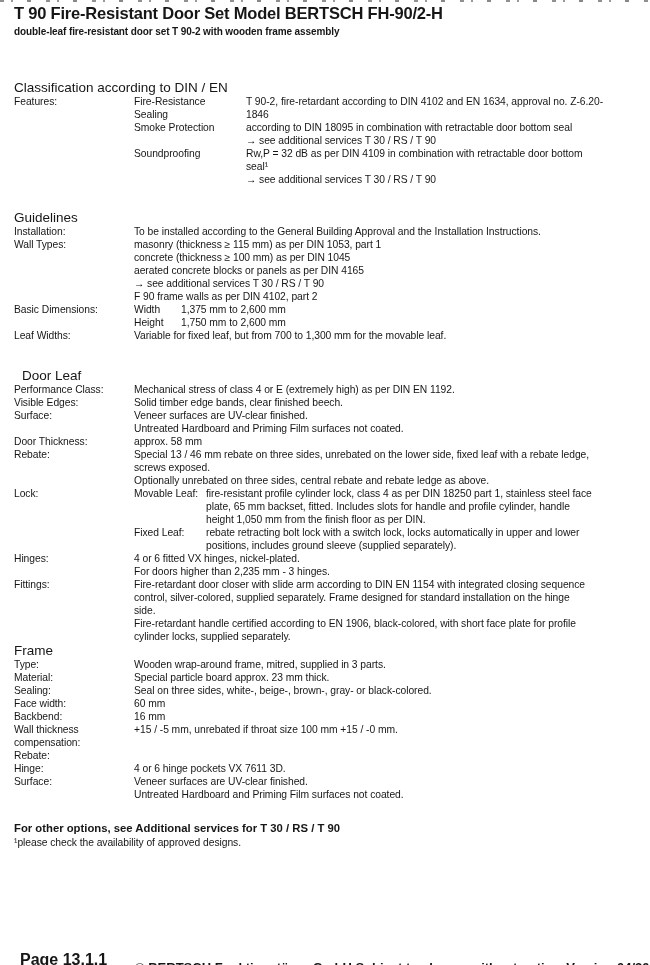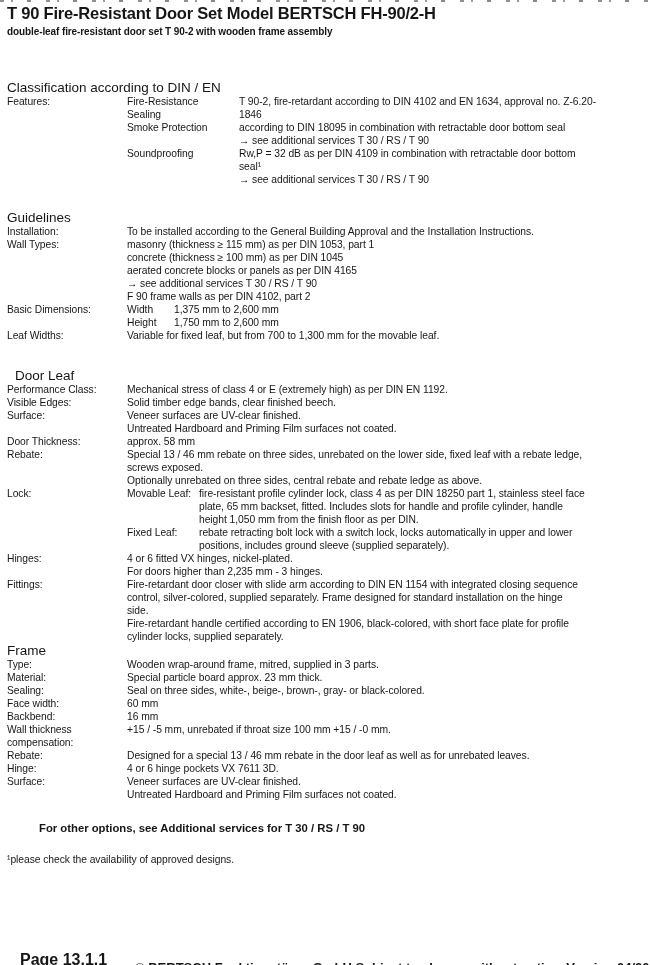--- a/index.html
+++ b/index.html
@@ -4,37 +4,37 @@
 <style>
   html,body{margin:0;padding:0;}
   body{
     width:650px;height:965px;background:#ffffff;color:#161616;
     font-family:"Liberation Sans",sans-serif;position:relative;overflow:hidden;
   }
   .scan-noise{
     position:absolute;top:0;left:0;width:650px;height:2px;opacity:.5;
     background:repeating-linear-gradient(90deg,#222 0 4px,transparent 4px 11px,#333 11px 13px,transparent 13px 27px,#111 27px 31px,transparent 31px 46px);
   }
-  .doc{position:absolute;left:7px;top:3px;width:636px;}
+  .doc{position:absolute;left:14px;top:3px;width:636px;}
   .h1{font-weight:bold;font-size:16.5px;line-height:21px;letter-spacing:-0.2px;white-space:pre;}
   .h2{font-weight:bold;font-size:10px;line-height:16px;letter-spacing:-0.1px;white-space:pre;}
   .sec-h{font-size:13.5px;line-height:15px;white-space:pre;}
   .mt-class{margin-top:40px;}
   .mt-guid{margin-top:24px;}
   .mt-leaf{margin-top:26px;margin-left:8px;}
   .mt-frame{}
   .row{display:flex;align-items:flex-start;}
   .t{font-size:10.3px;line-height:13px;letter-spacing:-0.05px;white-space:pre;}
   .c1{width:120px;flex:none;}
   .c2{width:112px;flex:none;}
   .lk{width:72px;flex:none;}
   .dn{width:47px;flex:none;}
   .grow{flex:1 1 auto;min-width:0;}
-  .options{font-weight:bold;font-size:11.3px;line-height:14px;margin-top:20px;white-space:pre;margin-left:32px;}
-  .footnote{margin-top:18px;}
+  .options{font-weight:bold;font-size:11.3px;line-height:14px;margin-top:20px;white-space:pre;}
+  .footnote{margin-top:1px;}
   .footer{position:absolute;top:949px;left:0;width:650px;height:14px;font-weight:bold;}
   .footer .pg{position:absolute;left:20px;top:4px;font-size:16px;line-height:13px;white-space:pre;}
   .footer .cp{position:absolute;left:135px;top:12px;font-size:13px;line-height:13px;white-space:pre;}
 </style>
 </head>
 <body>
 
 <div class="scan-noise"></div>
 
 <div class="doc">
@@ -177,21 +177,20 @@
       <div class="c1 t">Backbend:</div>
       <div class="t grow">16 mm</div>
     </div>
     <div class="row">
       <div class="c1 t">Wall thickness
 compensation:</div>
       <div class="t grow">+15 / -5 mm, unrebated if throat size 100 mm +15 / -0 mm.</div>
     </div>
     <div class="row">
       <div class="c1 t">Rebate:</div>
-      <div class="t grow">Designed for a special 13 / 46 mm rebate in the door leaf as well as for unrebated leaves.</div>
     </div>
     <div class="row">
       <div class="c1 t">Hinge:</div>
       <div class="t grow">4 or 6 hinge pockets VX 7611 3D.</div>
     </div>
     <div class="row">
       <div class="c1 t">Surface:</div>
       <div class="t grow">Veneer surfaces are UV-clear finished.
 Untreated Hardboard and Priming Film surfaces not coated.</div>
     </div>

